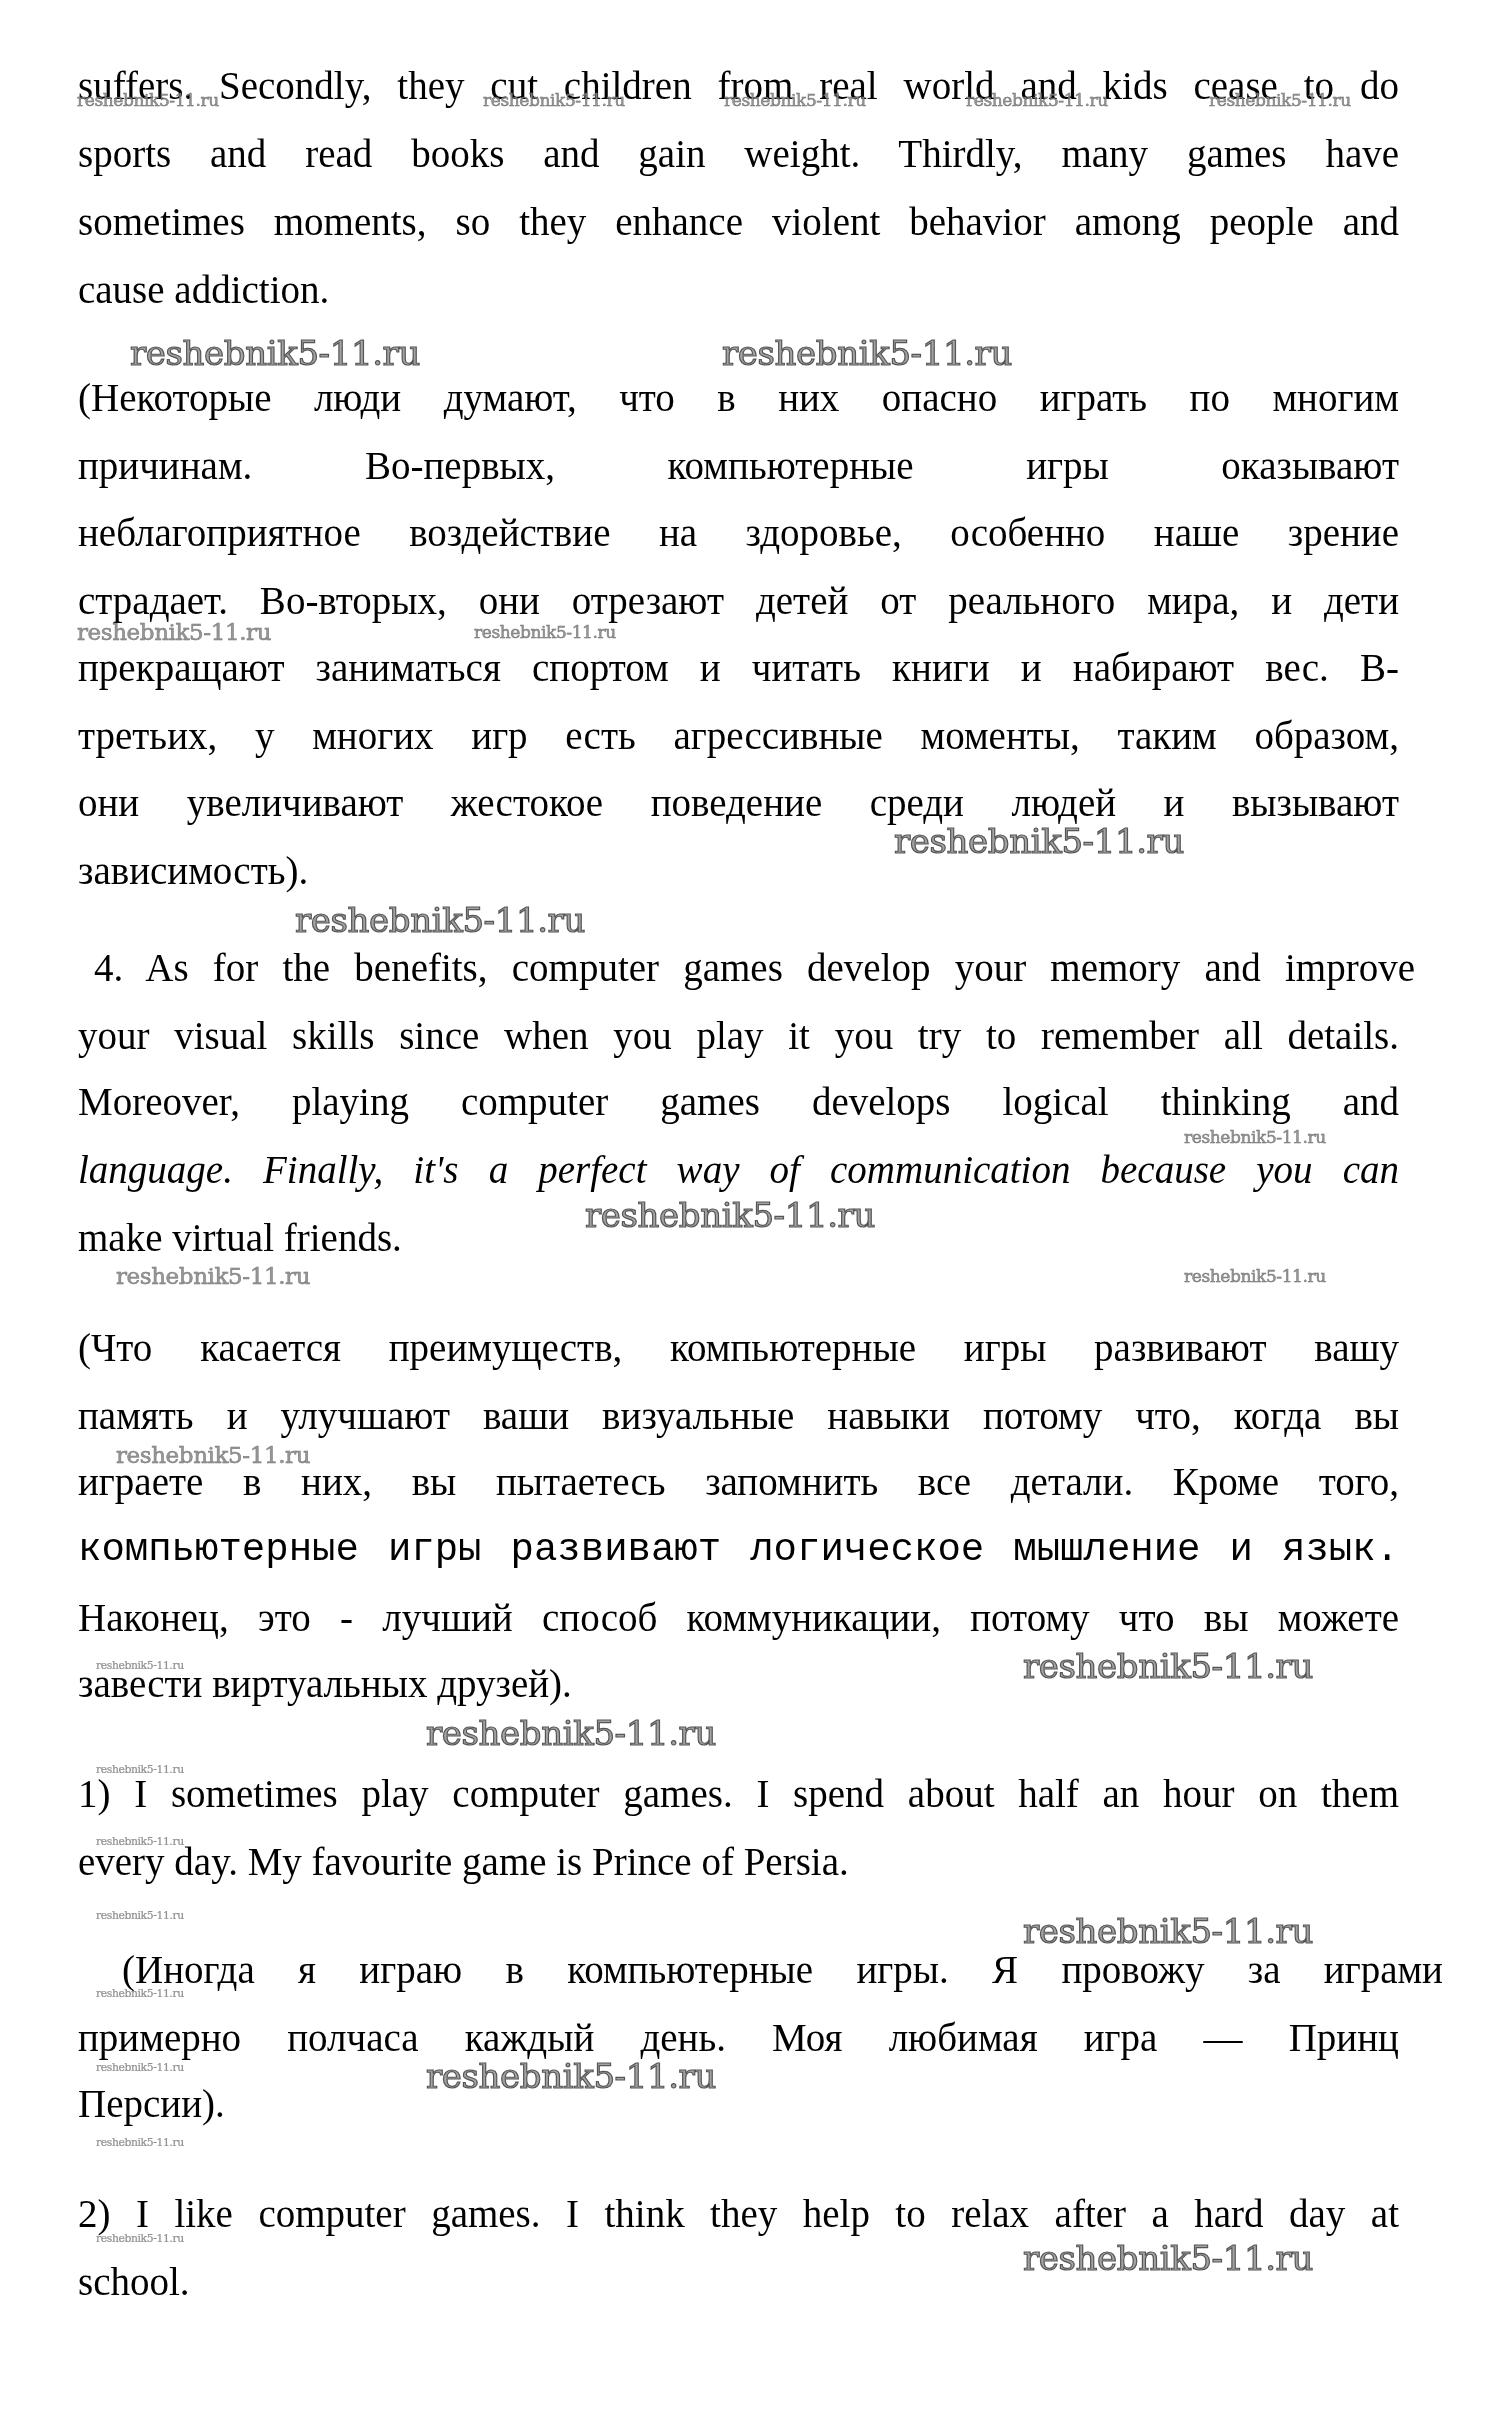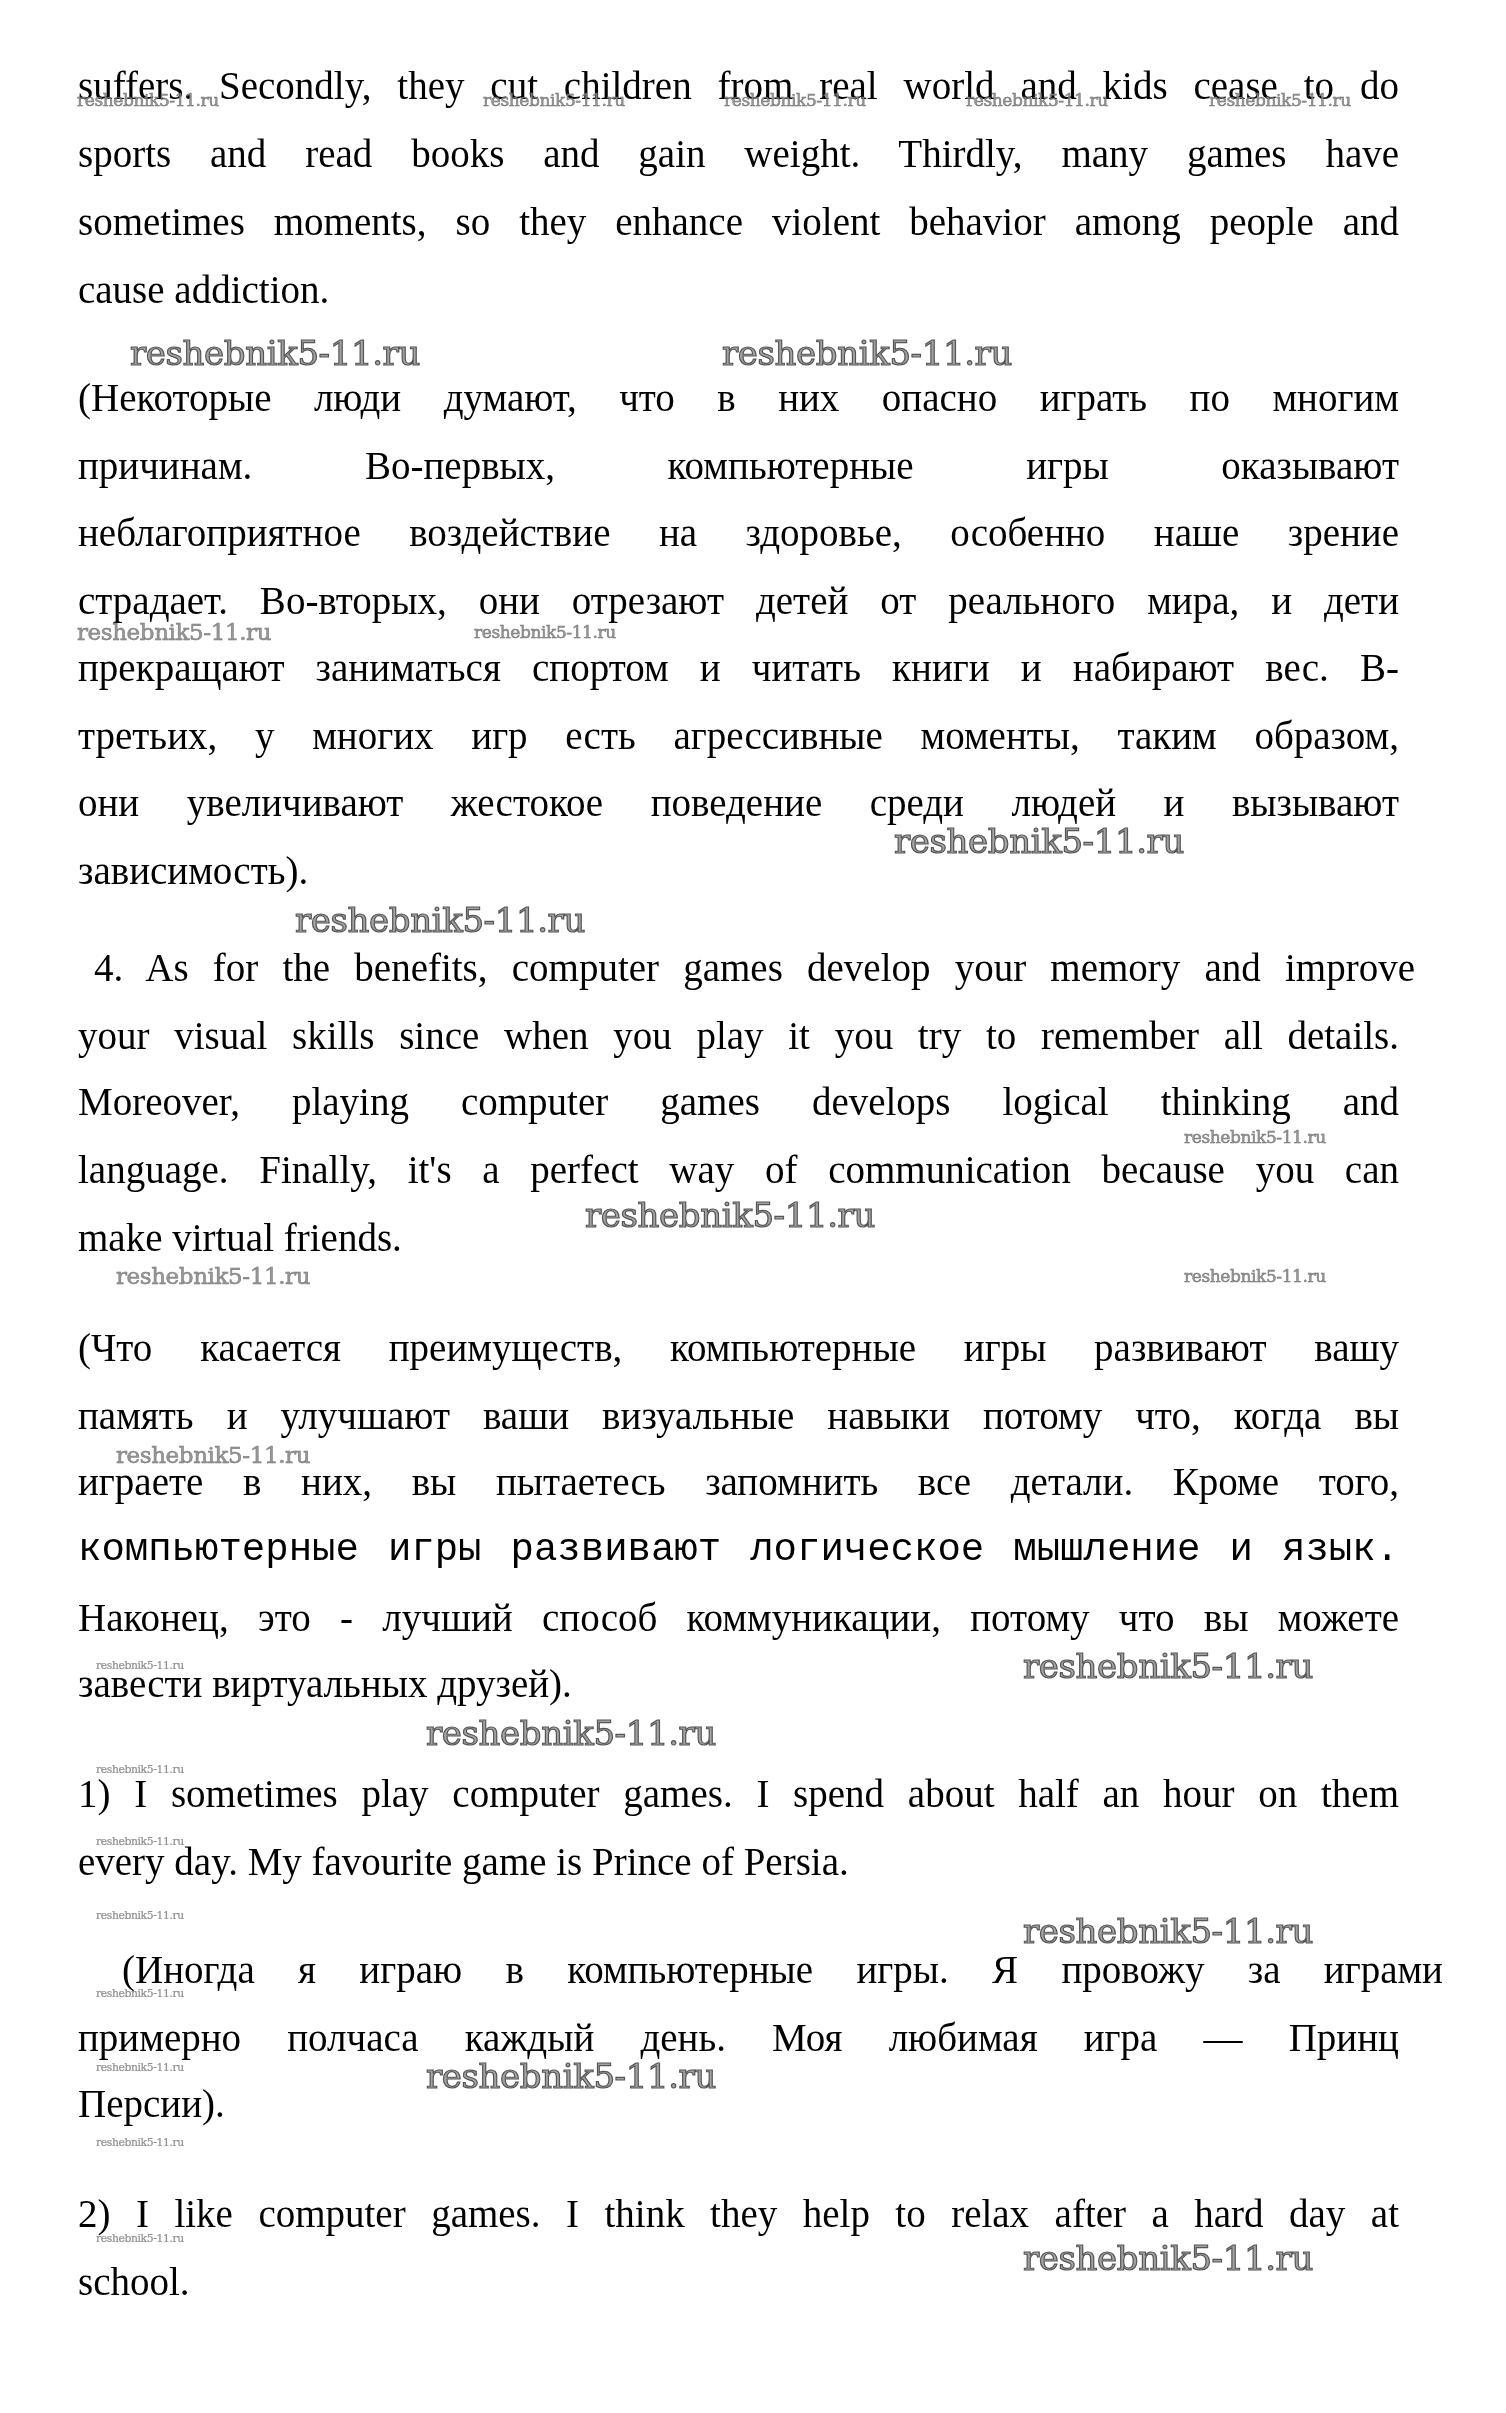--- a/index.html
+++ b/index.html
@@ -53,21 +53,21 @@
     <div class="line" style="top: 634px; white-space: normal; overflow: hidden; text-align: justify; text-align-last: justify;">прекращают заниматься спортом и читать книги и набирают вес. В-</div>
     <div class="line" style="top: 702px; white-space: normal; overflow: hidden; text-align: justify; text-align-last: justify;">третьих, у многих игр есть агрессивные моменты, таким образом,</div>
     <div class="line" style="top: 769px; white-space: normal; overflow: hidden; text-align: justify; text-align-last: justify;">они увеличивают жестокое поведение среди людей и вызывают</div>
     <div class="line last" style="top:837px">зависимость).</div>
   </div>
 
   <div>
     <div class="line" style="top: 934px; white-space: normal; overflow: hidden; text-align: justify; text-align-last: justify; margin-left: 16px;">4. As for the benefits, computer games develop your memory and improve</div>
     <div class="line" style="top: 1002px; white-space: normal; overflow: hidden; text-align: justify; text-align-last: justify;">your visual skills since when you play it you try to remember all details.</div>
     <div class="line" style="top: 1068px; white-space: normal; overflow: hidden; text-align: justify; text-align-last: justify;">Moreover, playing computer games develops logical thinking and</div>
-    <div class="line" style="top: 1136px; white-space: normal; overflow: hidden; text-align: justify; text-align-last: justify;">language. Finally, it's a perfect way of communication because you can</div>
+    <div class="line" style="top: 1136px; white-space: normal; overflow: hidden; text-align: justify; text-align-last: justify; font-style: italic;">language. Finally, it's a perfect way of communication because you can</div>
     <div class="line last" style="top:1204px">make virtual friends.</div>
   </div>
 
   <div>
     <div class="line" style="top: 1314px; white-space: normal; overflow: hidden; text-align: justify; text-align-last: justify;">(Что касается преимуществ, компьютерные игры развивают вашу</div>
     <div class="line" style="top: 1382px; white-space: normal; overflow: hidden; text-align: justify; text-align-last: justify;">память и улучшают ваши визуальные навыки потому что, когда вы</div>
     <div class="line" style="top: 1448px; white-space: normal; overflow: hidden; text-align: justify; text-align-last: justify;">играете в них, вы пытаетесь запомнить все детали. Кроме того,</div>
     <div class="line" style="top: 1516px; white-space: normal; overflow: hidden; text-align: justify; text-align-last: justify; font-family: Liberation Mono, monospace;">компьютерные игры развивают логическое мышление и язык.</div>
     <div class="line" style="top: 1584px; white-space: normal; overflow: hidden; text-align: justify; text-align-last: justify;">Наконец, это - лучший способ коммуникации, потому что вы можете</div>
     <div class="line last" style="top:1650px">завести виртуальных друзей).</div>

